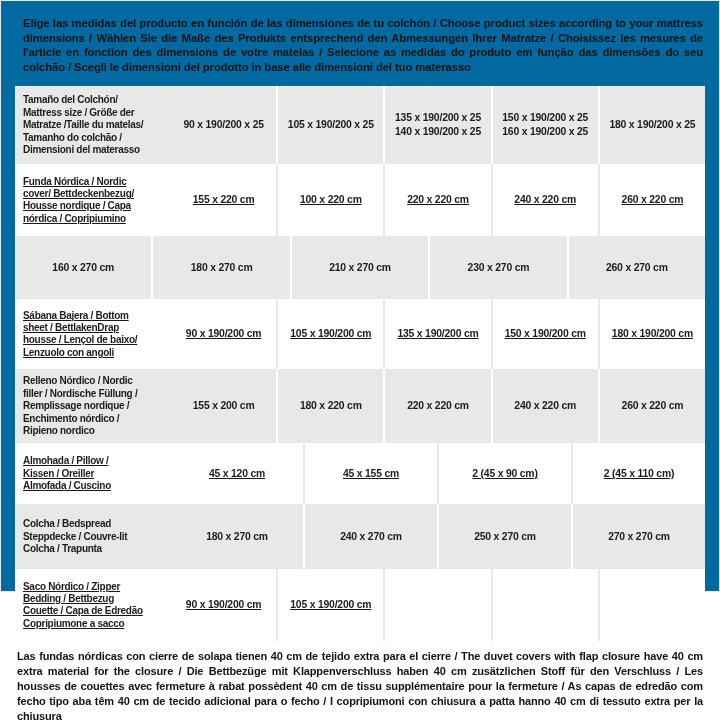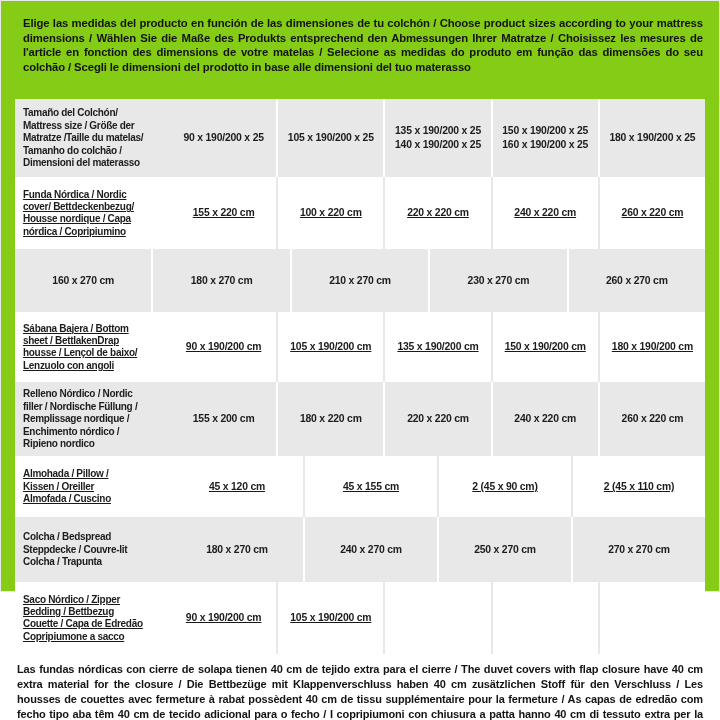--- a/index.html
+++ b/index.html
@@ -7,32 +7,32 @@
     width: 720px; height: 720px;
     font-family: "Liberation Sans", sans-serif;
     color: #191919;
     -webkit-font-smoothing: antialiased;
   }
   .page {
     box-sizing: border-box;
     width: 720px; height: 592px;
     border: 1px solid #e9e9e9;
     padding: 13px 14px 10px 14px;
-    background: #84cc16;
+    background: #0369a1;
   }
   .intro {
     font-weight: bold;
     font-size: 11.3px;
     line-height: 14.6px;
     letter-spacing: -0.1px;
     text-align: justify;
     color: #141414;
     padding: 2px 2px 0 8px;
   }
-  .size-table { margin-top: 25px; }
+  .size-table { margin-top: 12px; }
   .row { display: flex; align-items: stretch; }
   .row.gray  { background: #e8e8e8; --div: #ffffff; }
   .row.white { background: #ffffff; text-decoration: underline; --div: #e8e8e8; }
   .label-cell {
     box-sizing: border-box;
     width: 156px;
     flex: 0 0 156px;
     padding: 5px 2px 5px 8px;
     display: flex; align-items: center;
     font-weight: bold;

